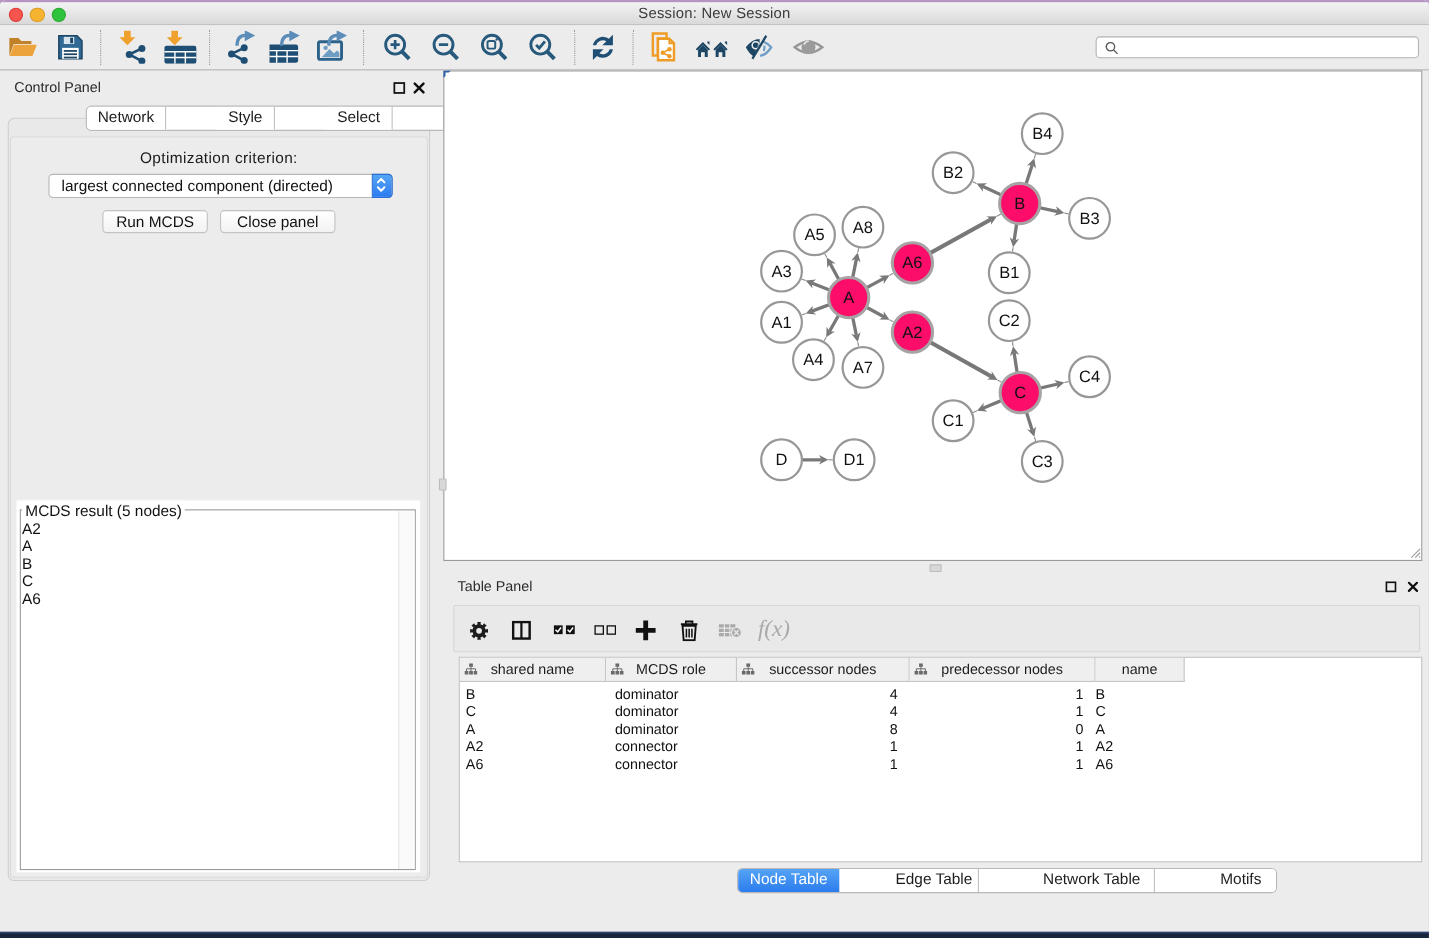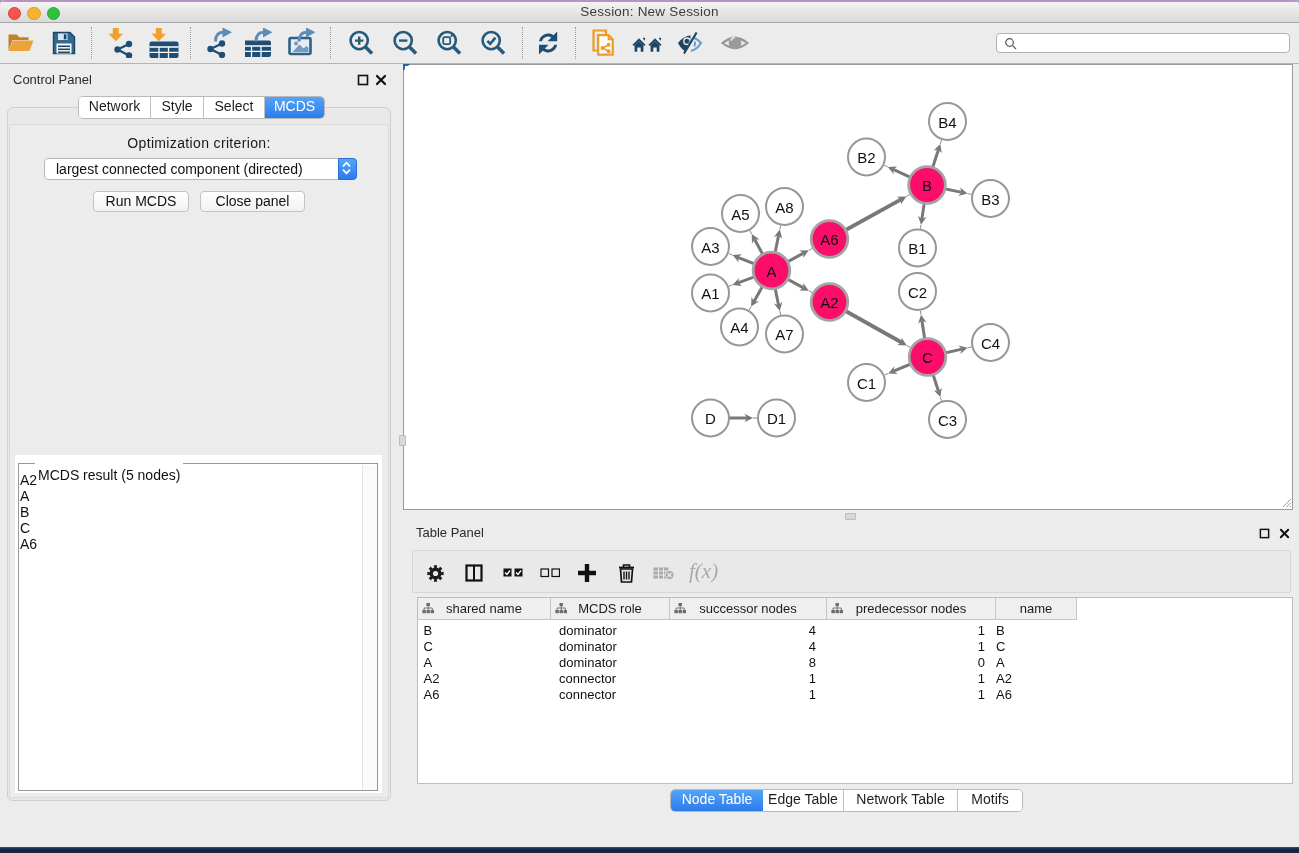--- a/index.html
+++ b/index.html
@@ -30,21 +30,21 @@
   background:#fff;border:1px solid #b2b2b2;border-radius:4px;}
 
 #cpanel{position:absolute;left:0;top:64px;width:390px;height:748px;}
 .ptitle{position:absolute;font-size:13px;color:#2b2b2b;}
 #cp-box{position:absolute;left:7px;top:43px;width:382px;height:692px;
   background:#e9e9e9;border:1px solid #cfcfcf;border-radius:6px;}
 #cp-inner{position:absolute;left:1px;top:16px;width:378px;height:672px;
   background:#ececec;border:1px solid #dadada;border-radius:3px;}
 
 .tabbar{position:absolute;display:flex;height:21px;
-  border:1px solid #b9b9b9;border-radius:5px;overflow:hidden;background:#fff;}
+  border:1px solid #b9b9b9;border-radius:5px;overflow:hidden;background:#fff;gap:46px;}
 .tab{height:21px;line-height:19.5px;font-size:14px;color:#1d1d1d;text-align:center;
   background:#fff;border-right:1px solid #c0c0c0;}
 .tab:last-child{border-right:none;}
 .tab.sel{background:linear-gradient(#55a4f5,#2b7ced);color:#fff;border-right:none;}
 
 #optlabel{position:absolute;left:9px;width:380px;top:71px;text-align:center;
   font-size:14px;letter-spacing:0.35px;color:#1a1a1a;}
 #dropdown{position:absolute;left:44px;top:94px;width:311px;height:20px;
   background:#fff;border:1px solid #b7b7b7;border-radius:4px;}
 #dropdown .txt{position:absolute;left:11px;top:2px;font-size:14px;color:#111;}
@@ -52,21 +52,21 @@
   background:linear-gradient(#55a6f6,#2c7bf0);border-radius:0 4px 4px 0;
   border:1px solid #2a6fd4;}
 .btn{position:absolute;height:19px;background:linear-gradient(#ffffff,#f2f2f2);
   border:1px solid #c3c3c3;border-radius:4px;text-align:center;
   font-size:14px;color:#111;line-height:19px;}
 
 #mcdsbox{position:absolute;left:15px;top:390px;width:367px;height:338px;
   background:#fff;border-top:1px solid #ececec;}
 #mcdsfield{position:absolute;left:3px;top:8px;right:4px;bottom:2px;
   border:1px solid #999;}
-#mcdslegend{position:absolute;left:16px;top:-9px;background:#fff;padding:12px 3px;
+#mcdslegend{position:absolute;left:1px;top:-9px;background:#fff;padding:1px 3px;
   font-size:14px;color:#111;}
 #mcdslist{position:absolute;left:5px;top:17px;font-size:14px;color:#111;line-height:16px;}
 #mcdssb{position:absolute;right:5px;top:10px;width:14px;bottom:3px;background:#fafafa;
   border-left:1px solid #e4e4e4;}
 
 #netwin{position:absolute;left:403px;top:64px;width:890px;height:446px;
   background:#fff;border:1px solid #9b9b9b;box-sizing:border-box;}
 #nettitle{position:absolute;left:0;top:0;width:100%;height:21px;
   background:linear-gradient(#f4f4f4,#dcdcdc);border-bottom:1px solid #ababab;}
 #nettitle .title{position:absolute;left:0;right:0;top:3px;text-align:center;

